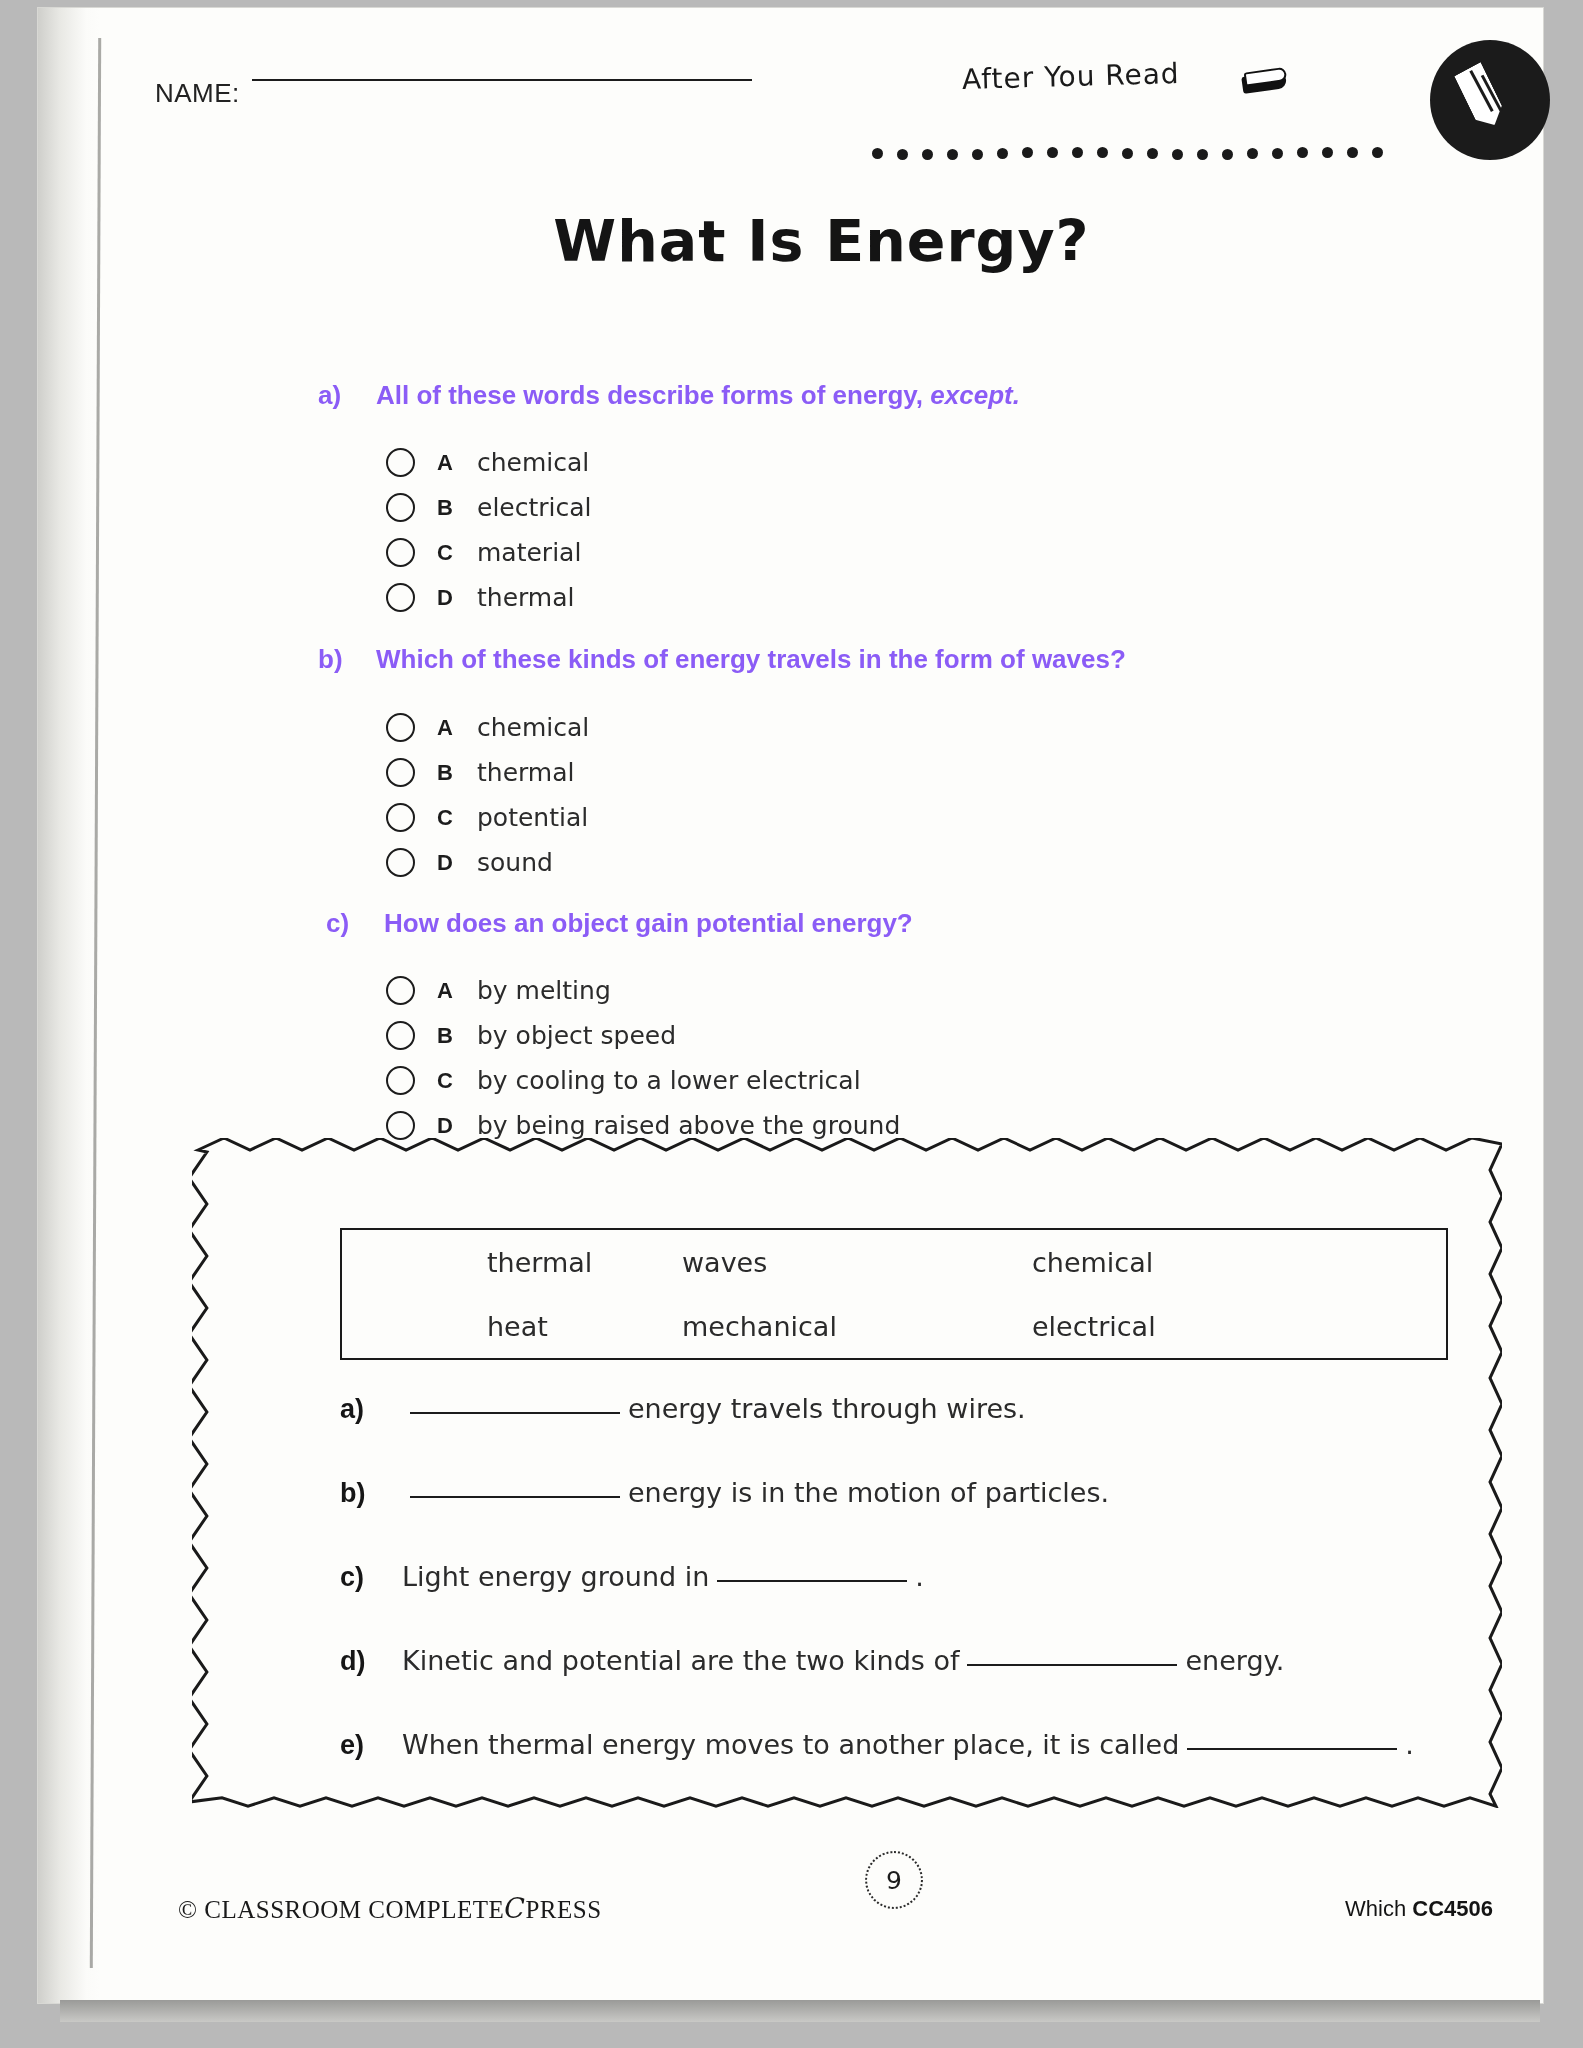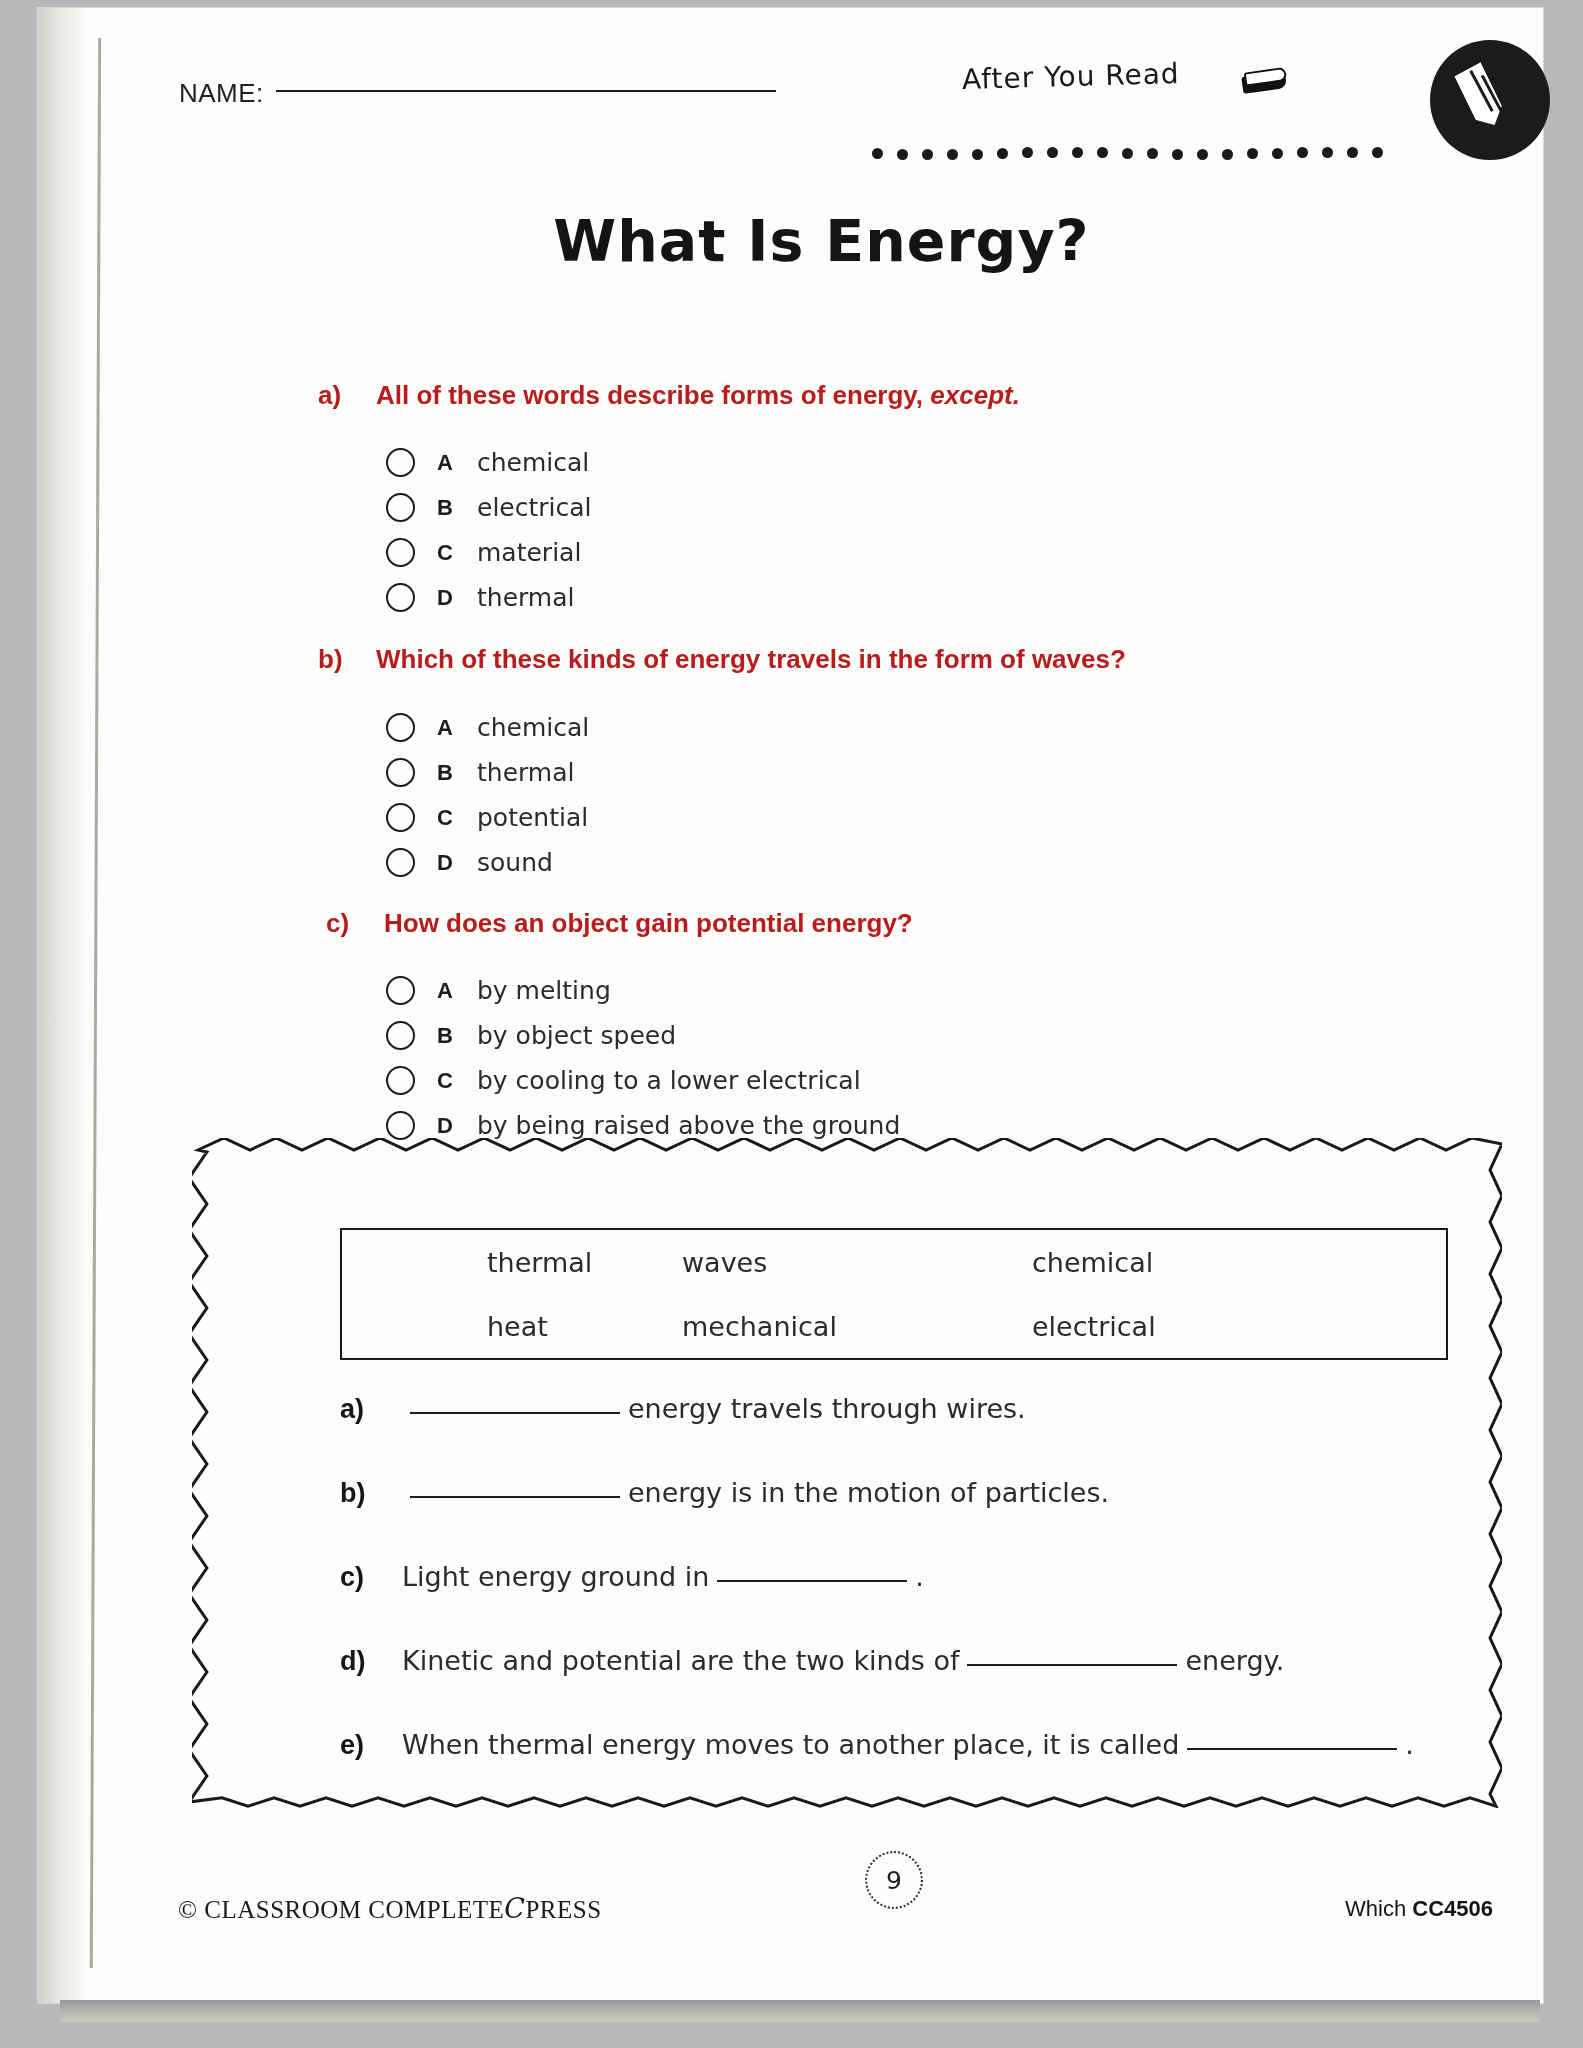--- a/index.html
+++ b/index.html
@@ -60,22 +60,21 @@
     right: 0;
     bottom: 0;
   }
 
   
   .name-row {
     position: absolute;
     left: 55px;
     top: 70px;
     display: flex;
-    align-items: center;
-    margin-left: 24px;
+    align-items: flex-start;
   }
   .name-label {
     font-size: 26px;
     letter-spacing: .5px;
     color: #222;
     font-family: "Liberation Sans", sans-serif;
   }
   .name-line {
     width: 500px;
     border-bottom: 2.5px solid #1c1c1c;
@@ -186,21 +185,21 @@
     font-weight: bold;
     color: #151515;
     letter-spacing: .2px;
   }
   .q1 .num { margin-right: 12px; }
 
   .sub {
     position: absolute;
     font-size: 26px;
     font-weight: bold;
-    color: #b91c1c;
+    color: #8b5cf6;
   }
   .sub .lbl {
     display: inline-block;
     width: 58px;
   }
   .sub em {
     font-style: italic;
   }
 
   .choices {

